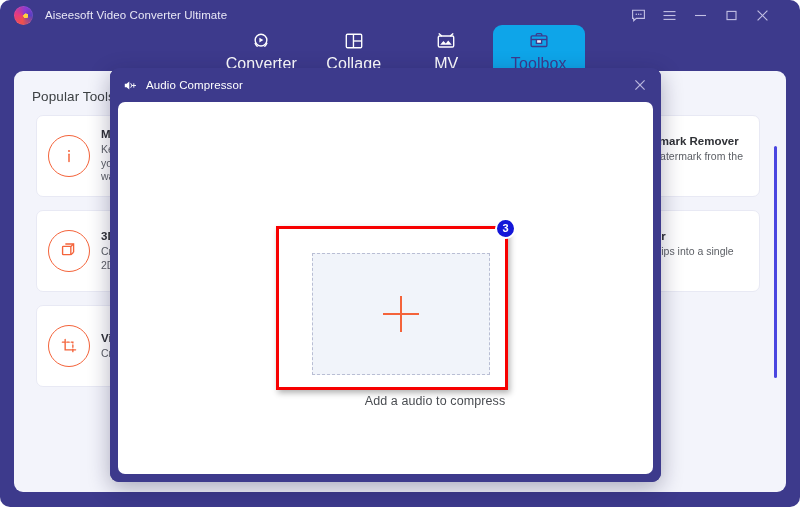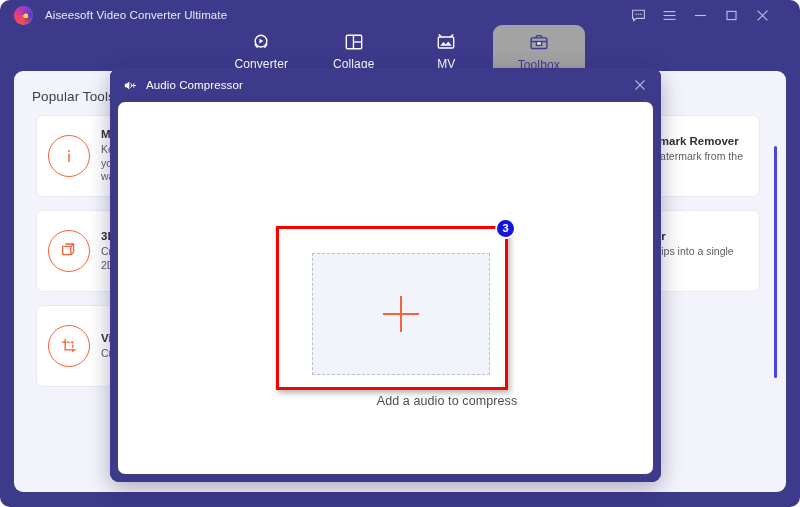--- a/index.html
+++ b/index.html
@@ -74,30 +74,30 @@
     height: 48px;
     display: flex;
     flex-direction: column;
     align-items: center;
     justify-content: flex-start;
     padding-top: 5px;
     border-radius: 9px 9px 0 0;
     color: #ffffff;
   }
   .nav-tab.active {
-    background: #a3a3a3;
+    background: #0ea5e9;
     color: #3d3a8c;
     justify-content: center;
   }
   .nav-tab .tab-icon {
     height: 24px;
     display: flex; align-items: center; justify-content: center;
   }
   .nav-tab .tab-label {
-    font-size: 12px;
+    font-size: 16px;
     margin-top: 3px;
     letter-spacing: .1px;
   }
 
   
   .content-panel {
     position: absolute;
     left: 14px; top: 71px;
     width: 772px; height: 421px;
     background: #f3f4fb;
@@ -254,21 +254,20 @@
   .plus-icon::after  { top: 0; left: 17px; height: 36px; width: 1.8px; }
 
   .dropzone-caption {
     position: absolute;
     left: 0; top: 292px;
     width: 634px;
     text-align: center;
     font-size: 12.5px;
     color: #4a4d52;
     letter-spacing: .1px;
-    margin-left: 12px;
   }
 </style>
 </head>
 <body>
 
 <div class="app-window">
 
   <div class="title-bar">
     <div class="logo"></div>
     <div class="app-title">Aiseesoft Video Converter Ultimate</div>

